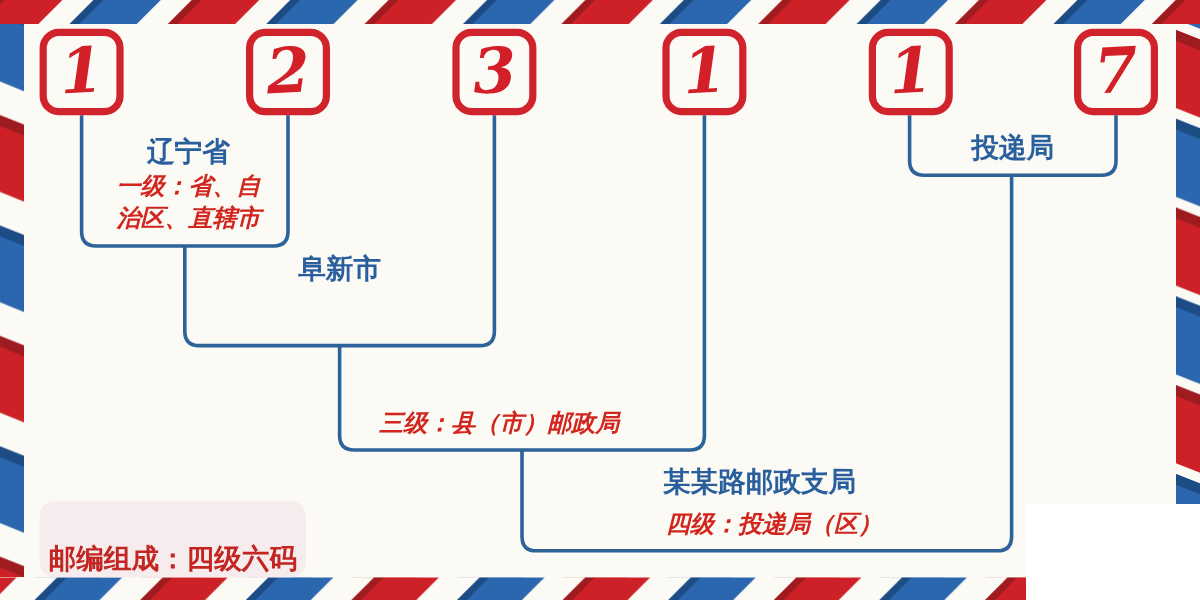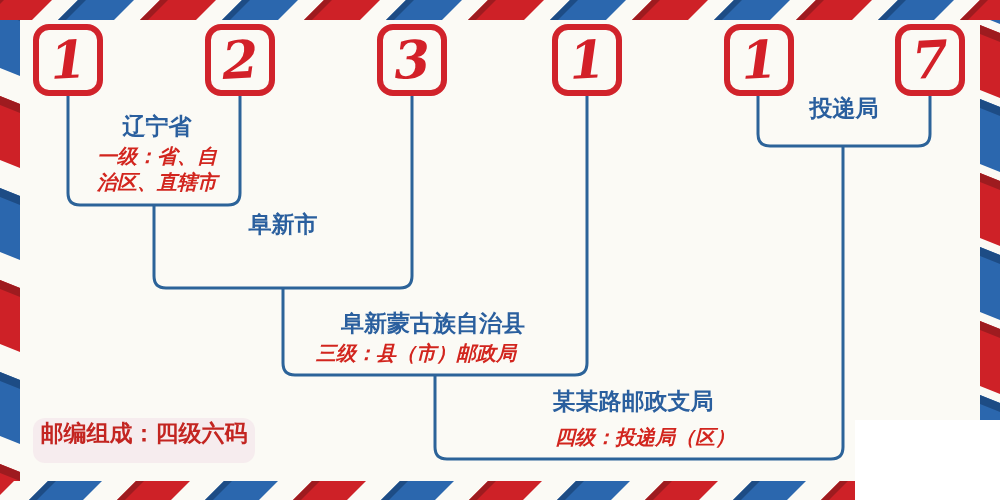--- a/index.html
+++ b/index.html
@@ -24,23 +24,23 @@
   .digit{font-family:"DejaVu Serif",serif;font-weight:bold;font-style:italic;
          font-size:52px;line-height:1;color:#d32028;transform:rotate(-3deg);}
 
   
   .lbl{position:absolute;transform:translateX(-50%);white-space:pre-line;
        text-align:center;font-weight:bold;line-height:26px;}
   .lbl-blue{color:#2a5f9e;font-size:23px;}
   .lbl-red{color:#d2251e;font-size:20px;font-style:italic;}
 
   
-  #badge{position:absolute;left:33px;top:418px;width:222px;height:45px;
+  #badge{position:absolute;left:33px;top:418px;width:222px;height:63px;
          background:#f6ecee;border-radius:12px;display:flex;
-         align-items:flex-start;justify-content:center;}
+         align-items:flex-end;justify-content:center;}
   #badge span{color:#c32521;font-weight:bold;font-size:23px;}
 
   
   #white-cover{position:absolute;left:855px;top:420px;width:145px;height:80px;background:#ffffff;}
 </style>
 </head>
 <body>
 
 <div id="canvas">
 
@@ -116,25 +116,24 @@
   <div class="digit-box" style="left:895px">
     <span class="digit">7</span>
   </div>
 
   <div class="lbl lbl-blue" style="left:157px;top:114px">辽宁省</div>
   <div class="lbl lbl-red" style="left:157px;top:143px">一级：省、自
 治区、直辖市</div>
 
   <div class="lbl lbl-blue" style="left:283px;top:212px">阜新市</div>
 
-  <div class="lbl lbl-blue" style="left:433px;top:311px">阜新蒙古族自治县</div>
   <div class="lbl lbl-red" style="left:416px;top:340px">三级：县（市）邮政局</div>
 
   <div class="lbl lbl-blue" style="left:633px;top:389px">某某路邮政支局</div>
   <div class="lbl lbl-red" style="left:645px;top:424px">四级：投递局（区）</div>
 
-  <div class="lbl lbl-blue" style="left:844px;top:96px">投递局</div>
+  <div class="lbl lbl-blue" style="left:844px;top:111px">投递局</div>
 
   <div id="badge">
     <span>邮编组成：四级六码</span>
   </div>
 
 </div>
 
 </body></html>

